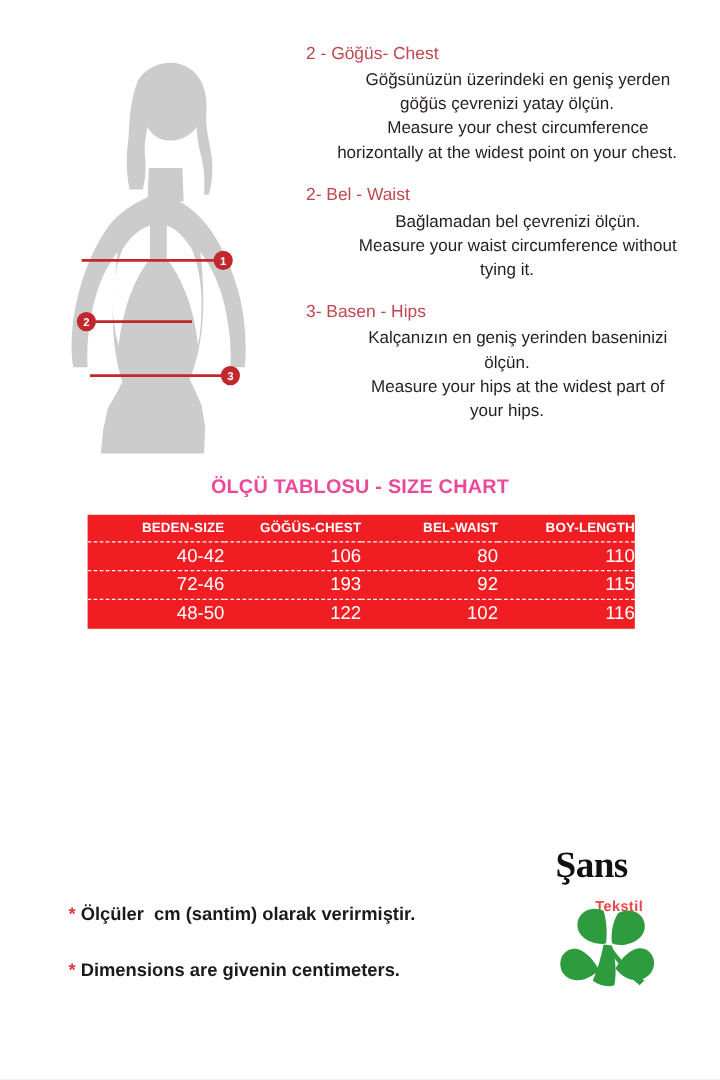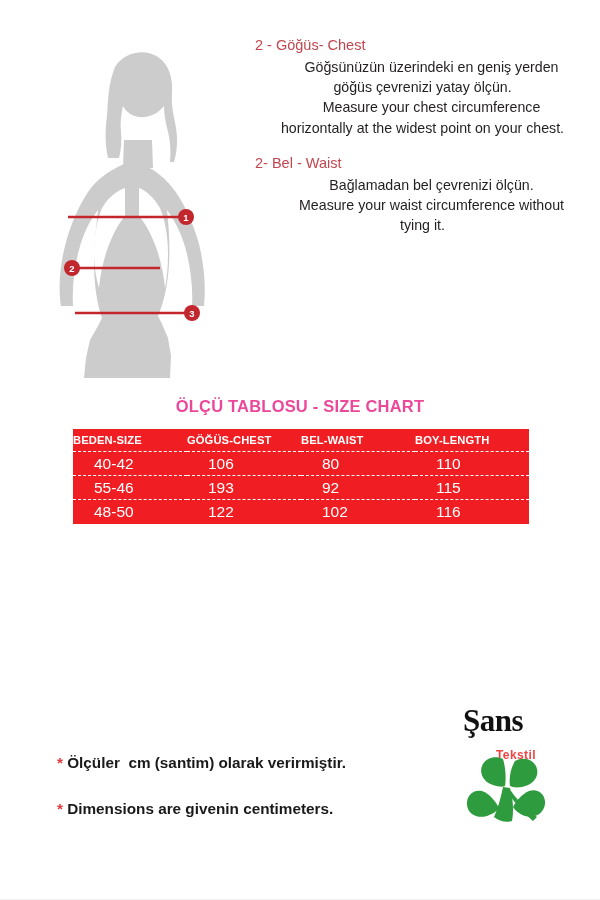--- a/index.html
+++ b/index.html
@@ -68,21 +68,21 @@
     left: 73px;
     top: 429px;
     width: 456px;
     border-collapse: collapse;
     background: #f01e23;
     table-layout: fixed;
   }
   #size-table th,
   #size-table td {
     color: #ffffff;
-    text-align: left;
+    text-align: right;
     padding: 0;
     border: 0;
   }
   #size-table th {
     font-size: 11.2px;
     font-weight: bold;
     height: 22px;
     letter-spacing: 0.1px;
   }
   #size-table td {
@@ -219,20 +219,27 @@
     <p class="instr-line">horizontally at the widest point on your chest.</p>
   </div>
 
   <div class="instr-block">
     <p class="instr-heading">2- Bel - Waist</p>
     <p class="instr-line indent">Bağlamadan bel çevrenizi ölçün.</p>
     <p class="instr-line indent">Measure your waist circumference without</p>
     <p class="instr-line">tying it.</p>
   </div>
 
+  <div class="instr-block">
+    <p class="instr-heading">3- Basen - Hips</p>
+    <p class="instr-line indent">Kalçanızın en geniş yerinden baseninizi</p>
+    <p class="instr-line">ölçün.</p>
+    <p class="instr-line indent">Measure your hips at the widest part of</p>
+    <p class="instr-line">your hips.</p>
+  </div>
 
 </div>
 
 <div id="chart-title">ÖLÇÜ TABLOSU - SIZE CHART</div>
 
 <table id="size-table">
   <thead>
     <tr>
       <th>BEDEN-SIZE</th>
       <th>GÖĞÜS-CHEST</th>
@@ -241,21 +248,21 @@
     </tr>
   </thead>
   <tbody>
     <tr>
       <td>40-42</td>
       <td>106</td>
       <td>80</td>
       <td>110</td>
     </tr>
     <tr>
-      <td>55-46</td>
+      <td>72-46</td>
       <td>193</td>
       <td>92</td>
       <td>115</td>
     </tr>
     <tr>
       <td>48-50</td>
       <td>122</td>
       <td>102</td>
       <td>116</td>
     </tr>

